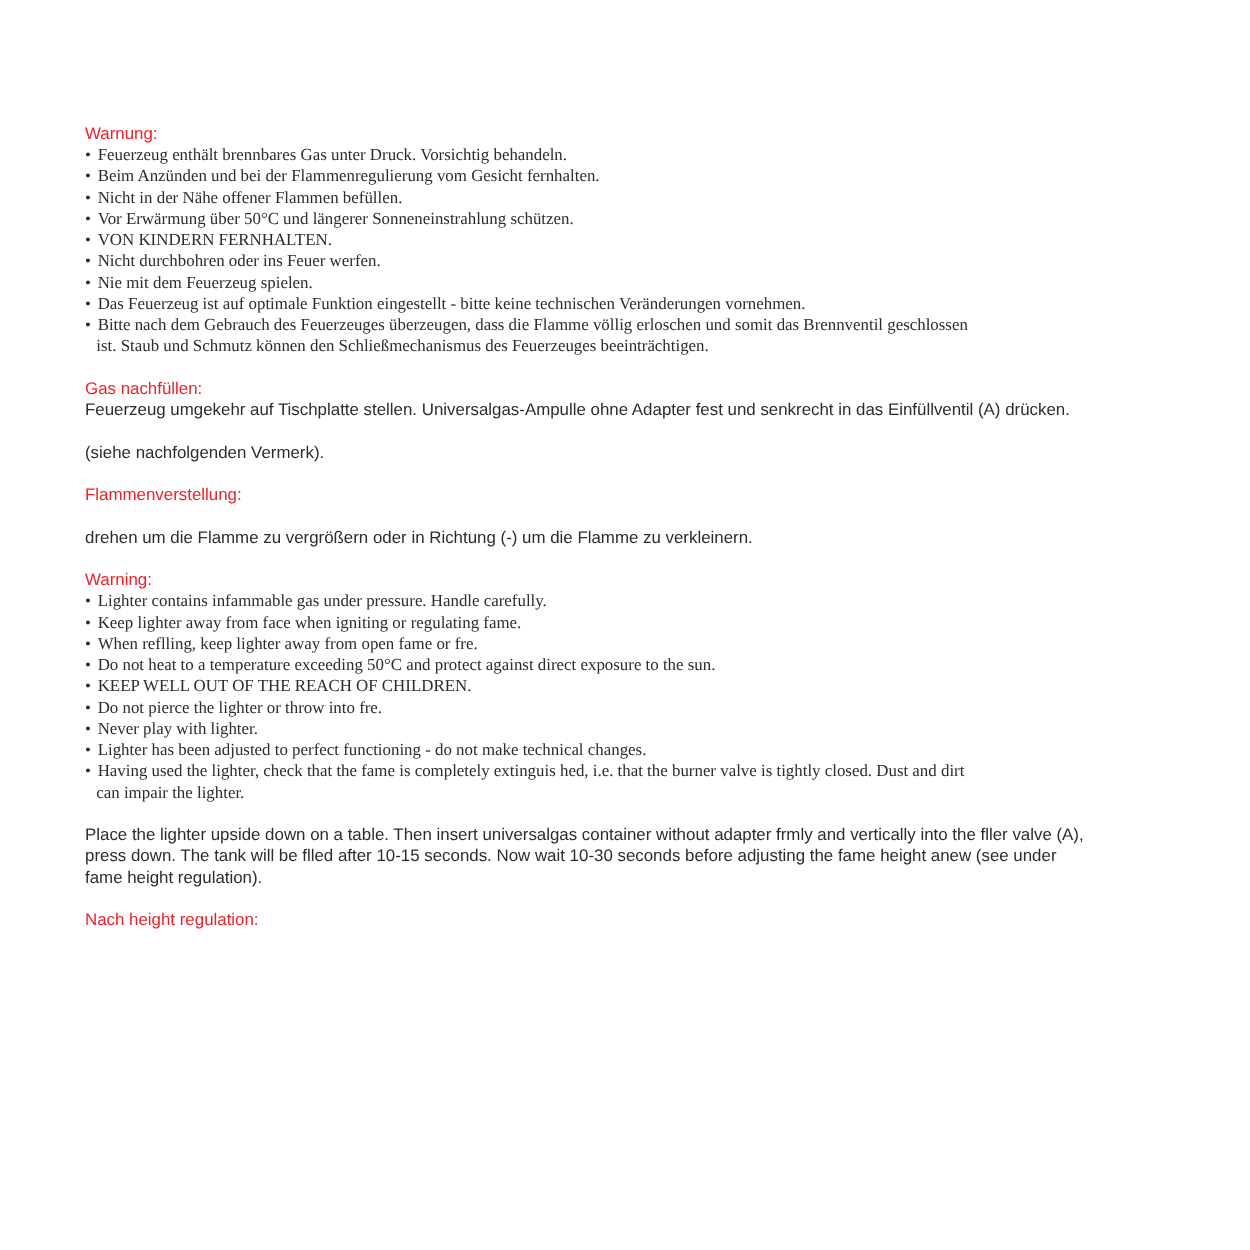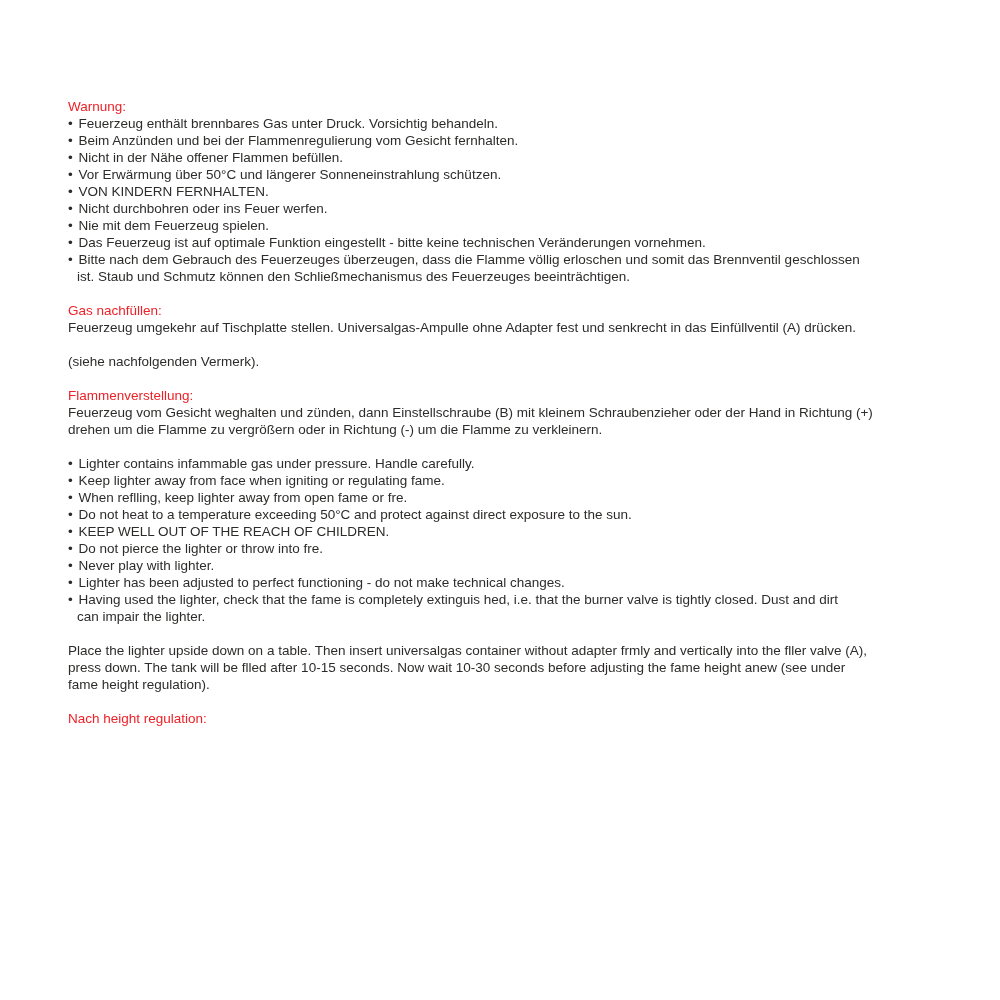--- a/index.html
+++ b/index.html
@@ -25,20 +25,21 @@
   }
   .heading {
     color: #ee2128;
   }
   .item {
     margin: 0;
   }
   .item.bullet {
     padding-left: 9px;
     text-indent: -9px;
+    font-family: Liberation Serif, serif;
   }
   .bullet-glyph {
     letter-spacing: 1px;
   }
 </style>
 </head>
 <body>
 
 <main class="sheet">
     <section class="sheet-section">
@@ -52,23 +53,24 @@
       <div class="item bullet"><span class="bullet-glyph">• </span><span>Nie mit dem Feuerzeug spielen.</span></div>
       <div class="item bullet"><span class="bullet-glyph">• </span><span>Das Feuerzeug ist auf optimale Funktion eingestellt - bitte keine technischen Veränderungen vornehmen.</span></div>
       <div class="item bullet"><span class="bullet-glyph">• </span><span>Bitte nach dem Gebrauch des Feuerzeuges überzeugen, dass die Flamme völlig erloschen und somit das Brennventil geschlossen</span><br><span>ist. Staub und Schmutz können den Schließmechanismus des Feuerzeuges beeinträchtigen.</span></div>
     </section>
     <section class="sheet-section">
       <div class="heading">Gas nachfüllen:</div>
       <div class="item"><span>Feuerzeug umgekehr auf Tischplatte stellen. Universalgas-Ampulle ohne Adapter fest und senkrecht in das Einfüllventil (A) drücken.</span><br><br><span>(siehe nachfolgenden Vermerk).</span></div>
     </section>
     <section class="sheet-section">
       <div class="heading">Flammenverstellung:</div>
-      <div class="item"><span>Feuerzeug vom Gesicht weghalten und zünden, dann Einstellschraube (B) mit kleinem Schraubenzieher oder der Hand in Richtung (+)</span><br><span>drehen um die Flamme zu vergrößern oder in Richtung (-) um die Flamme zu verkleinern.</span></div>
+      <div class="item"><br><span>drehen um die Flamme zu vergrößern oder in Richtung (-) um die Flamme zu verkleinern.</span></div>
     </section>
     <section class="sheet-section">
+      <div class="heading">Warning:</div>
       <div class="item bullet"><span class="bullet-glyph">• </span><span>Lighter contains infammable gas under pressure. Handle carefully.</span></div>
       <div class="item bullet"><span class="bullet-glyph">• </span><span>Keep lighter away from face when igniting or regulating fame.</span></div>
       <div class="item bullet"><span class="bullet-glyph">• </span><span>When reflling, keep lighter away from open fame or fre.</span></div>
       <div class="item bullet"><span class="bullet-glyph">• </span><span>Do not heat to a temperature exceeding 50°C and protect against direct exposure to the sun.</span></div>
       <div class="item bullet"><span class="bullet-glyph">• </span><span>KEEP WELL OUT OF THE REACH OF CHILDREN.</span></div>
       <div class="item bullet"><span class="bullet-glyph">• </span><span>Do not pierce the lighter or throw into fre.</span></div>
       <div class="item bullet"><span class="bullet-glyph">• </span><span>Never play with lighter.</span></div>
       <div class="item bullet"><span class="bullet-glyph">• </span><span>Lighter has been adjusted to perfect functioning - do not make technical changes.</span></div>
       <div class="item bullet"><span class="bullet-glyph">• </span><span>Having used the lighter, check that the fame is completely extinguis hed, i.e. that the burner valve is tightly closed. Dust and dirt</span><br><span>can impair the lighter.</span></div>
     </section>

